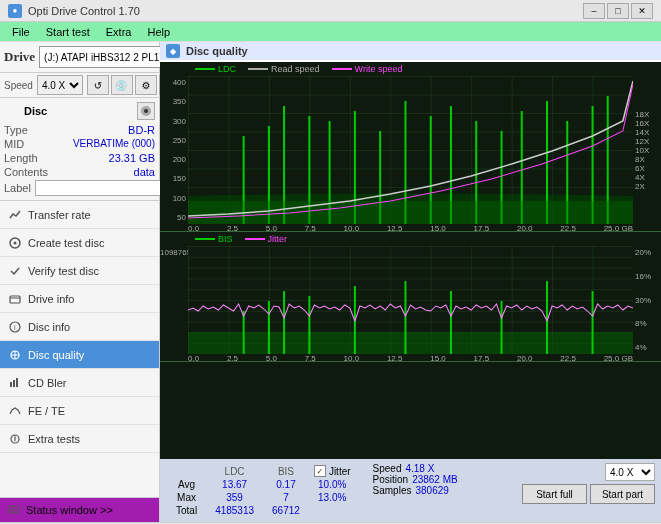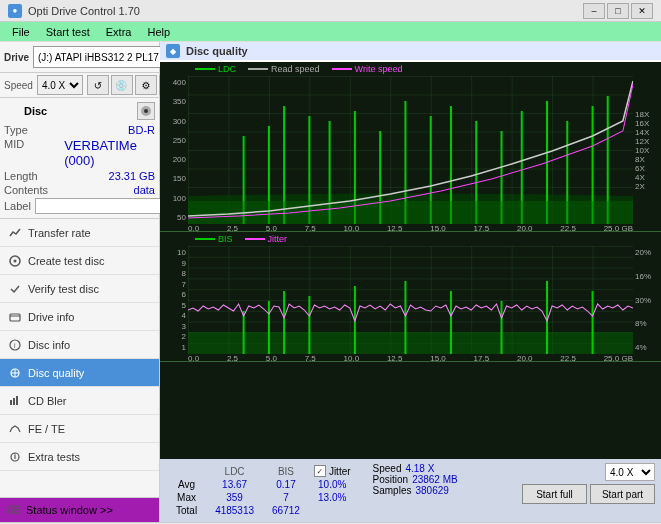--- a/index.html
+++ b/index.html
@@ -18,21 +18,21 @@
     .menubar-item { padding: 0 8px; height: 20px; display: flex; align-items: center; cursor: pointer; font-size: 11px; }
 
     
     .main { display: flex; height: 480px; }
 
     
     .sidebar { width: 160px; background: #f5f5f5; border-right: 1px solid #ccc; display: flex; flex-direction: column; }
 
     
     .drive-section { padding: 4px; border-bottom: 1px solid #ccc; display: flex; align-items: center; gap: 4px; }
-    .drive-label { font-size: 10px; font-weight: bold; color: #333; }
+    .drive-label { font-size: 13px; font-weight: bold; color: #333; font-family: Liberation Serif, serif; }
     .drive-select { flex: 1; height: 22px; font-size: 10px; border: 1px solid #999; background: white; }
     .drive-eject { width: 22px; height: 22px; border: 1px solid #aaa; background: #e8e8e8; display: flex; align-items: center; justify-content: center; cursor: pointer; font-size: 10px; }
 
     
     .disc-panel { border-bottom: 1px solid #ccc; padding: 4px; }
     .disc-header { display: flex; align-items: center; justify-content: space-between; margin-bottom: 4px; }
     .disc-info-rows { }
     .disc-row { display: flex; justify-content: space-between; margin-bottom: 2px; }
     .disc-key { color: #555; }
     .disc-val { color: #0000cc; font-weight: 500; }
@@ -131,21 +131,21 @@
           </div>
         </div>
       </div>
       <div class="disc-info-rows">
         <div class="disc-row">
           <span class="disc-key">Type</span>
           <span class="disc-val">BD-R</span>
         </div>
         <div class="disc-row">
           <span class="disc-key">MID</span>
-          <span class="disc-val" style="font-size:13px;margin-left:40px;">VERBATIMe (000)</span>
+          <span class="disc-val" style="font-size:10px;margin-left:40px;">VERBATIMe (000)</span>
         </div>
         <div class="disc-row">
           <span class="disc-key">Length</span>
           <span class="disc-val">23.31 GB</span>
         </div>
         <div class="disc-row">
           <span class="disc-key">Contents</span>
           <span class="disc-val">data</span>
         </div>
         <div class="disc-label-row">
@@ -366,21 +366,21 @@
             <span style="color:#00cc00;font-size:9px;">BIS</span>
           </div>
           <div style="display:flex;align-items:center;gap:3px;">
             <div style="width:20px;height:2px;background:#ff44ff;"></div>
             <span style="color:#ff44ff;font-size:9px;">Jitter</span>
           </div>
         </div>
 
         <div style="display:flex;height:108px;">
 
-          <div style="width:28px;display:flex;flex-direction:column;justify-content:space-between;padding:2px 0;color:#aaa;font-size:8px;text-align:right;padding-right:2px;">
+          <div style="width:28px;display:flex;justify-content:space-between;padding:2px 0;color:#aaa;font-size:8px;text-align:right;padding-right:2px;">
             <span>10</span>
             <span>9</span>
             <span>8</span>
             <span>7</span>
             <span>6</span>
             <span>5</span>
             <span>4</span>
             <span>3</span>
             <span>2</span>
             <span>1</span>

